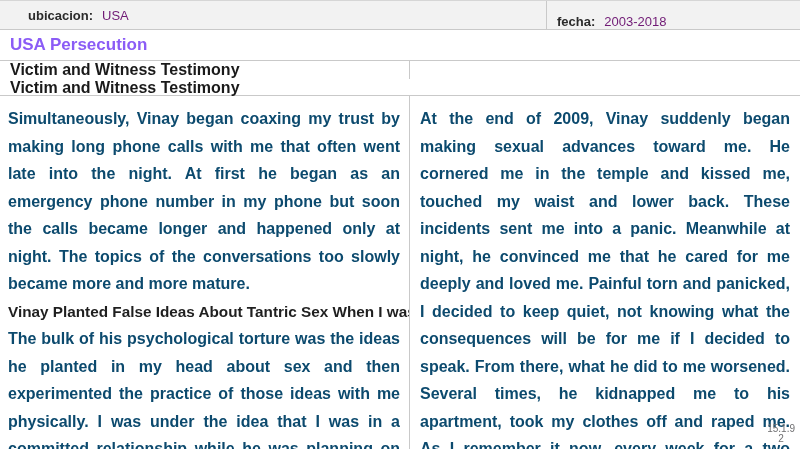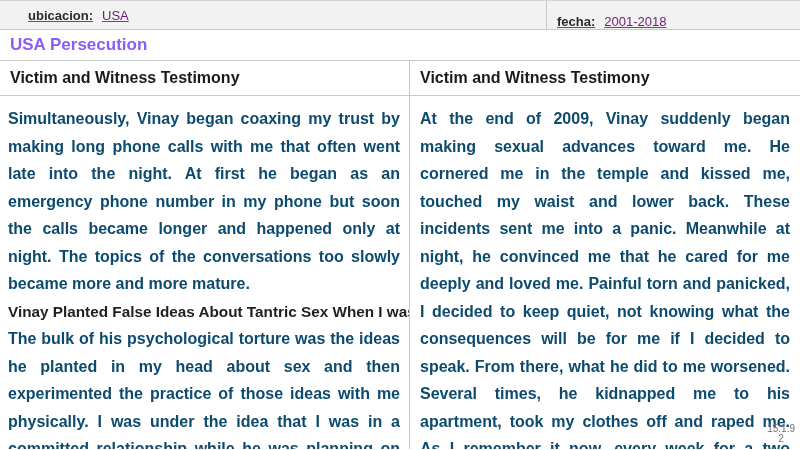--- a/index.html
+++ b/index.html
@@ -13,42 +13,41 @@
     overflow: hidden;
     color: #58595b;
   }
   
   .topbar {
     display: flex;
     height: 30px;
     background: #f2f2f2;
     border-top: 1px solid #d6d6d6;
     border-bottom: 1px solid #c9c9c9;
-    text-decoration: underline;
   }
   .topbar-cell { display: flex; align-items: center; gap: 9px; }
   .topbar-cell.left { width: 547px; border-right: 1px solid #c9c9c9; padding-left: 28px; }
   .topbar-cell.right { flex: 1; padding-left: 10px; align-items: flex-end; }
   .meta-label { font-size: 13px; font-weight: bold; color: #2b2b2b; }
   .meta-value { font-size: 13px; color: #701a75; }
   
   .title-row {
     height: 31px;
     display: flex;
     align-items: center;
     padding-left: 10px;
     border-bottom: 1px solid #c9c9c9;
   }
   .title-row .title-text {
     font-size: 17px;
     font-weight: bold;
     color: #8b5cf6;
   }
   
-  .header-row { display: flex; height: 35px; border-bottom: 1px solid #c9c9c9; }
+  .header-row { display: flex; height: 35px; border-bottom: 1px solid #c9c9c9; flex-direction: column; }
   .header-cell {
     display: flex; align-items: center;
     font-size: 16px; font-weight: bold; color: #1a1a1a;
   }
   .header-cell.left { width: 410px; border-right: 1px solid #c9c9c9; padding-left: 10px; }
   .header-cell.right { flex: 1; padding-left: 10px; }
   
   .body-row { display: flex; height: 353px; }
   .body-cell { overflow: hidden; }
   .body-cell.left { width: 410px; border-right: 1px solid #c9c9c9; padding: 9px 9px 0 8px; }
@@ -83,21 +82,21 @@
 
 <div class="page">
 
   <div class="topbar">
     <div class="topbar-cell left">
       <span class="meta-label">ubicacion:</span>
       <span class="meta-value">USA</span>
     </div>
     <div class="topbar-cell right">
       <span class="meta-label">fecha:</span>
-      <span class="meta-value">2001-2018</span>
+      <span class="meta-value">2003-2018</span>
     </div>
   </div>
 
   <div class="title-row">
     <span class="title-text">USA Persecution</span>
   </div>
 
   <div class="header-row">
     <div class="header-cell left">Victim and Witness Testimony</div>
     <div class="header-cell right">Victim and Witness Testimony</div>

